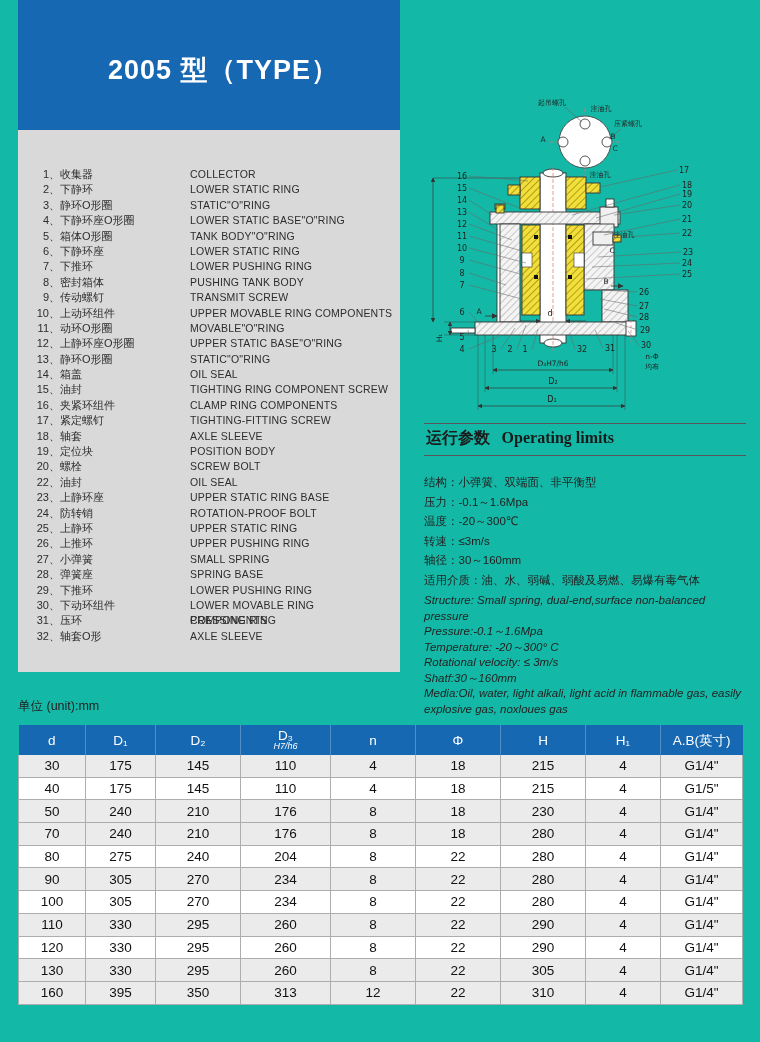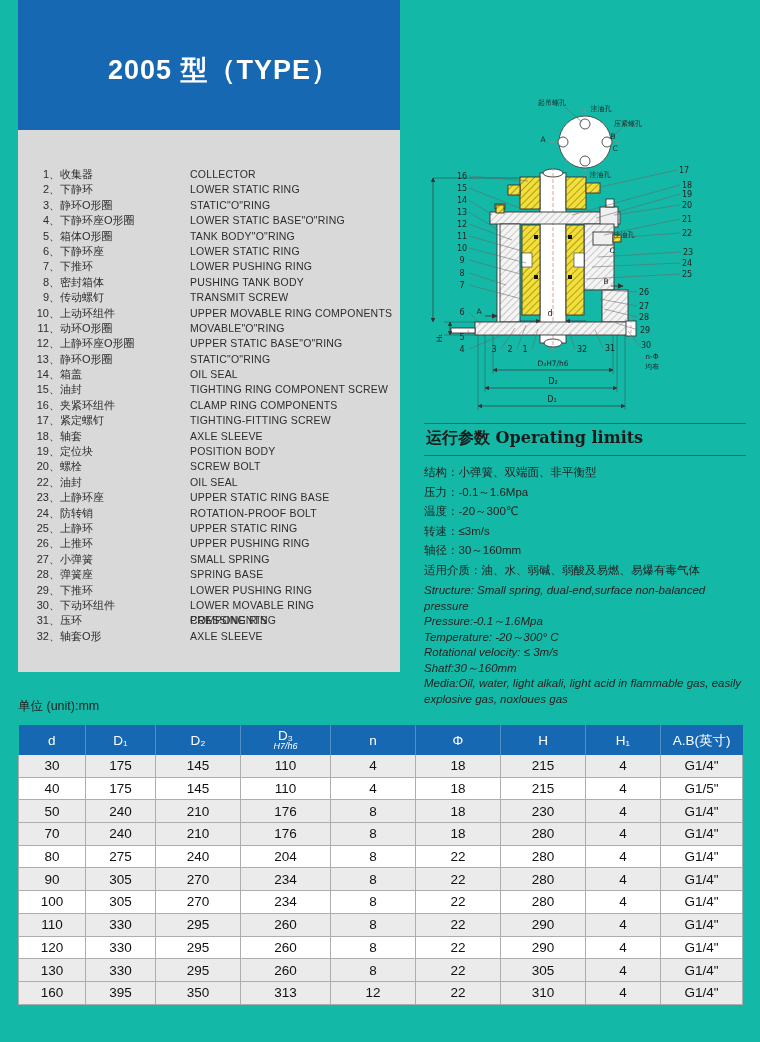--- a/index.html
+++ b/index.html
@@ -20,22 +20,22 @@
 
   
   .diagram{position:absolute;left:400px;top:85px;width:360px;height:345px;}
   .diagram svg{display:block;}
   .diagram text{font-family:"DejaVu Sans","Liberation Sans",sans-serif;}
 
   
   .oplimits{position:absolute;left:424px;top:423px;width:322px;color:#1a1a1a;}
   .op-title{font-family:"DejaVu Serif","Liberation Serif",serif;font-weight:bold;font-size:16px;
             border-top:1.5px solid #555;border-bottom:1.5px solid #555;padding:4px 0 6px 2px;}
-  .op-title .en{}
-  .op-cn{margin-top:7px;}
+  .op-title .en{margin-left:6px;font-family:Liberation Serif, serif;}
+  .op-cn{margin-top:17px;}
   .op-cn p{margin:0;font-size:11.5px;line-height:19.5px;color:#222;}
   .op-en{margin-top:3px;}
   .op-en p{margin:0;font-size:11.5px;line-height:15.5px;color:#222;font-style:italic;}
 
   
   .unit-label{position:absolute;left:18px;top:698px;font-size:12.5px;color:#222;}
   .spec-table{position:absolute;left:18px;top:725px;width:724px;border-collapse:collapse;table-layout:fixed;}
   .spec-table thead th{background:#1768b3;color:#fff;font-weight:normal;font-size:13.5px;height:30px;
                        border-right:1px solid rgba(255,255,255,.25);vertical-align:middle;padding:0;}
   .spec-table thead th:last-child{border-right:none;}

